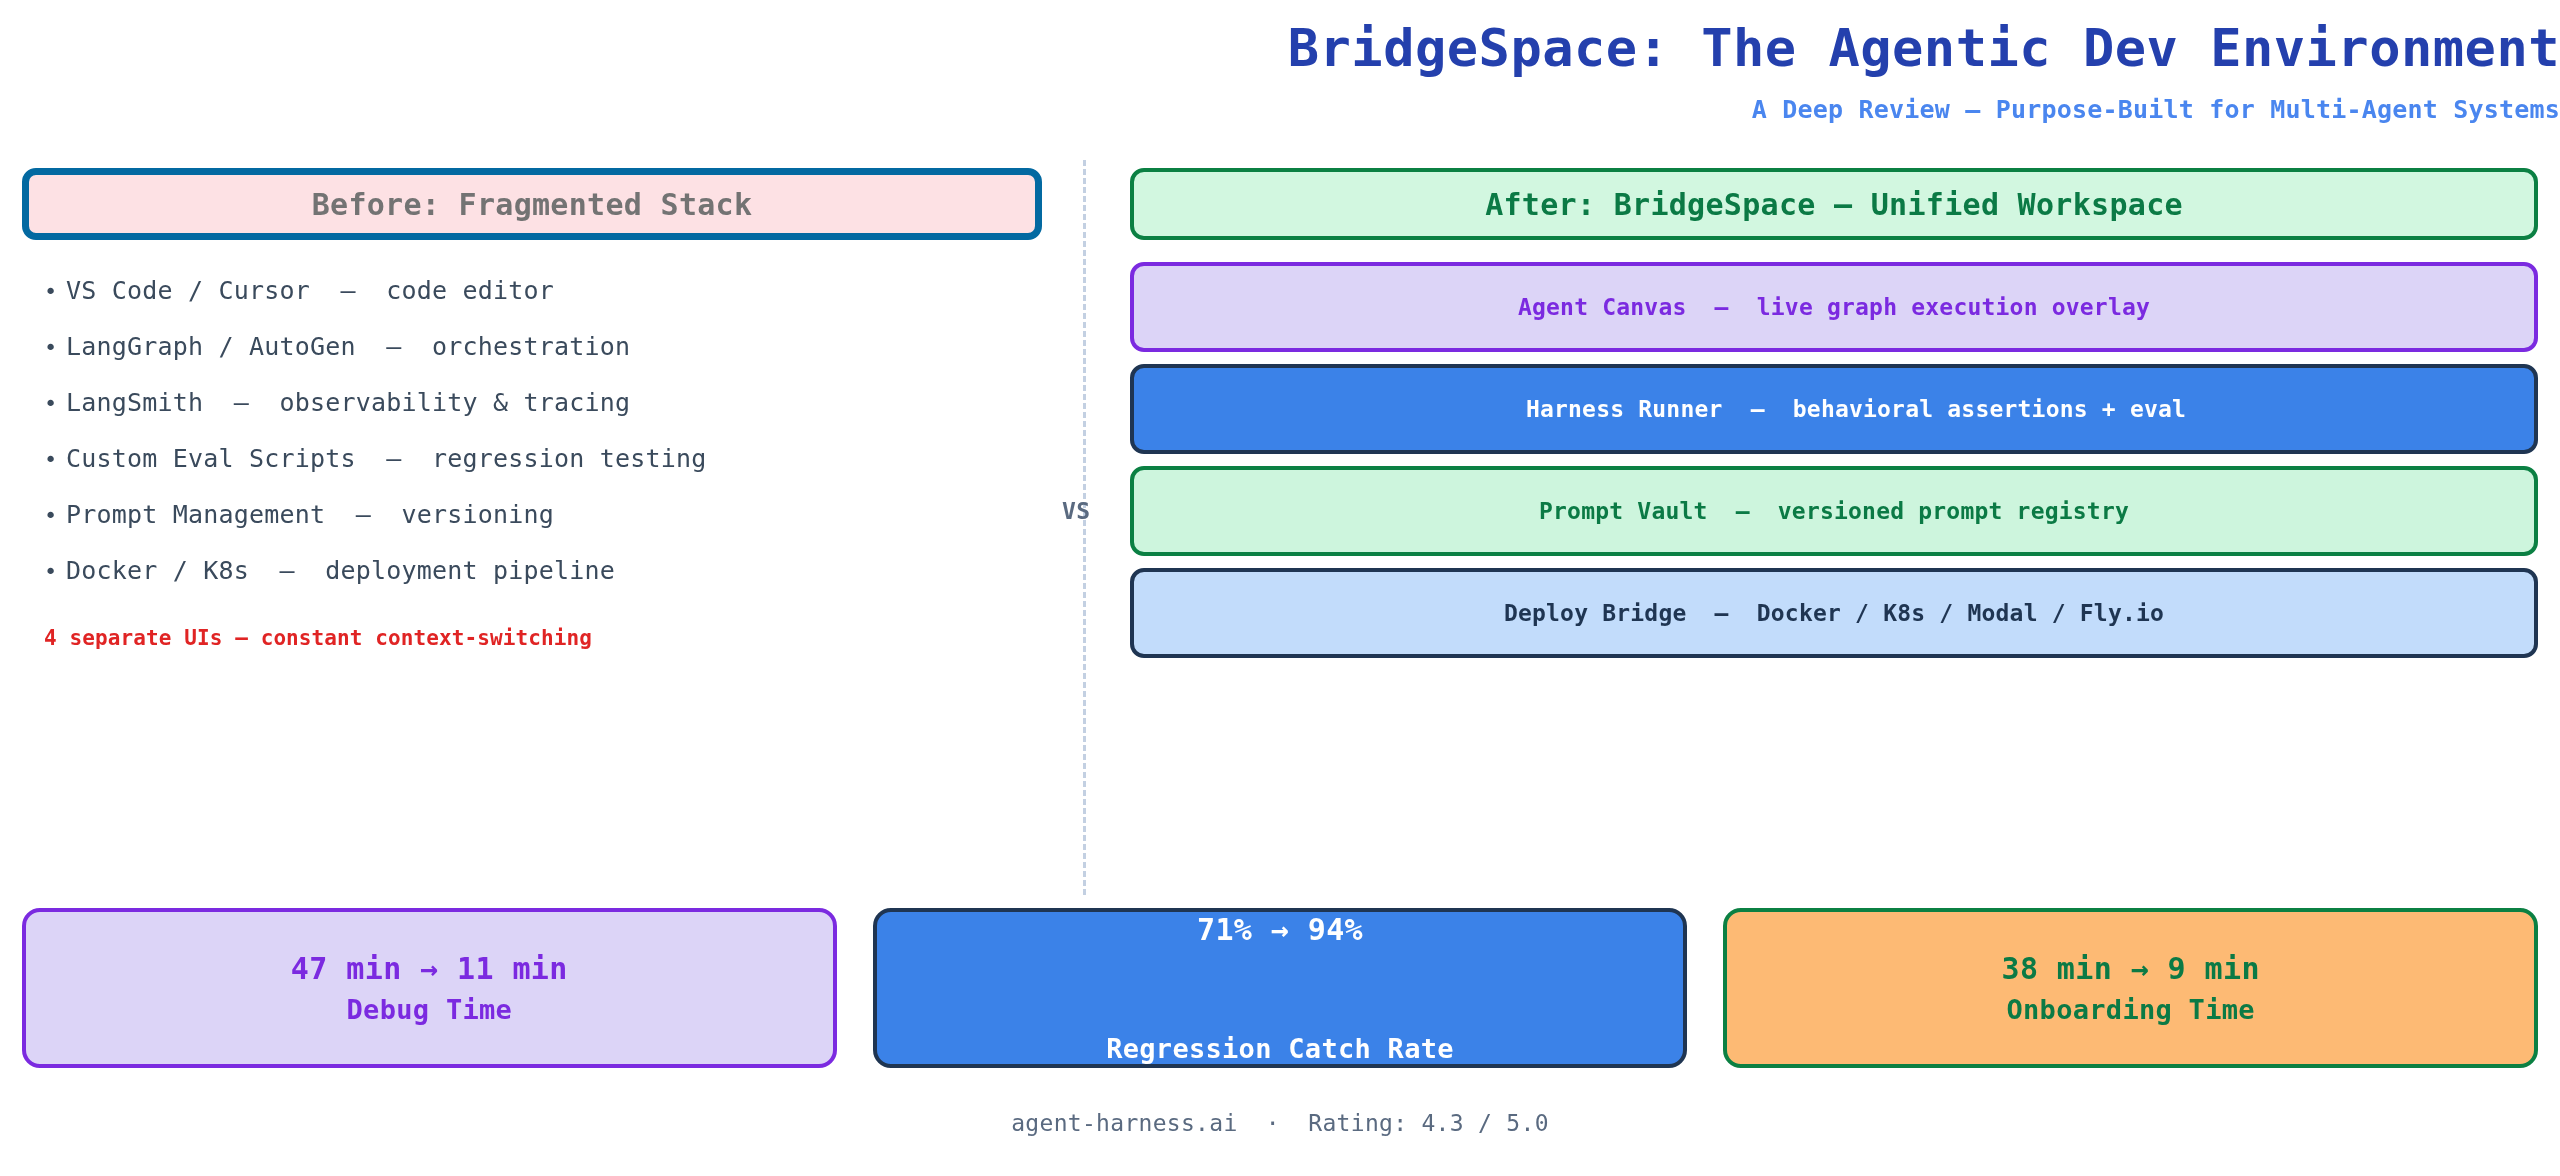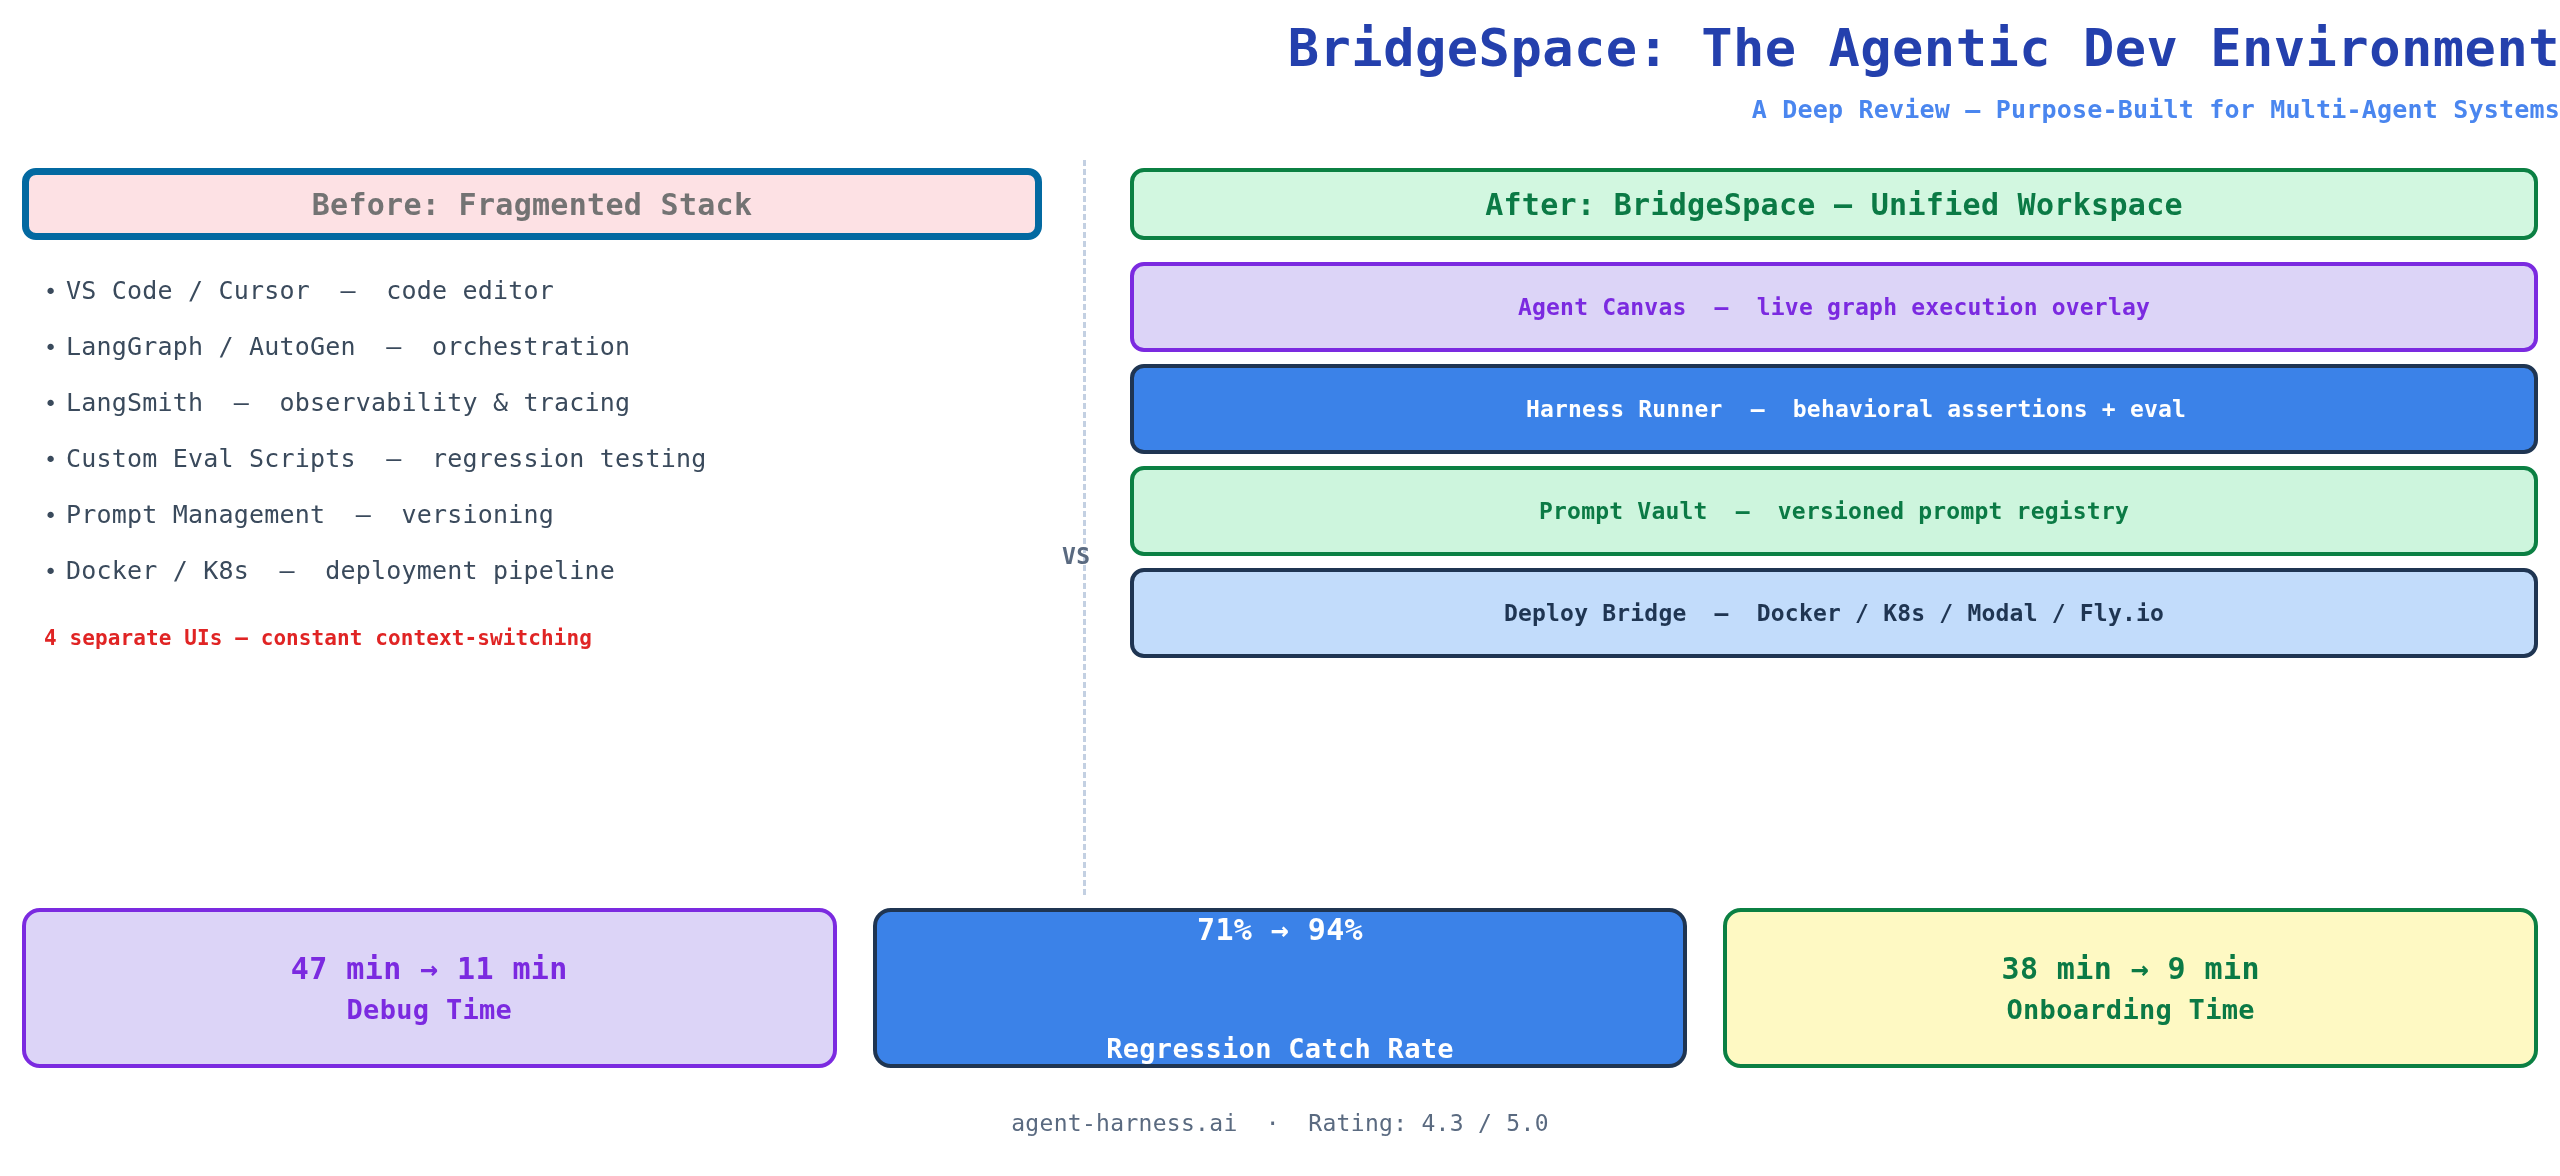--- a/index.html
+++ b/index.html
@@ -140,21 +140,21 @@
     position: absolute;
     left: 1083px;
     top: 160px;
     width: 0;
     height: 735px;
     border-left: 3px dashed #c3d0e2;
   }
   .vs-badge {
     position: absolute;
     left: 1062px;
-    top: 543px;
+    top: 498px;
     font-size: 23px;
     font-weight: bold;
     color: #5a6a80;
     background: transparent;
     letter-spacing: 0.5px;
   }
 
   
   .metrics {
     position: absolute;
@@ -180,21 +180,21 @@
     font-weight: bold;
     letter-spacing: 0.4px;
   }
   .metric-label {
     font-size: 27px;
     font-weight: bold;
     letter-spacing: 0.3px;
   }
   .mc-debug   { background:#dcd4f7; border:4px solid #7b2ae0; color:#7b2ae0; }
   .mc-catch   { background:#3b82e8; border:4px solid #1f3552; color:#ffffff;justify-content:space-between; }
-  .mc-onboard { background:#fef9c3; border:4px solid #0b8043; color:#0b7a45; }
+  .mc-onboard { background:#fdba74; border:4px solid #0b8043; color:#0b7a45; }
 
   
   .footer {
     position: absolute;
     top: 1110px;
     left: 0;
     width: 2560px;
     text-align: center;
     font-size: 23px;
     color: #5a6a80;

